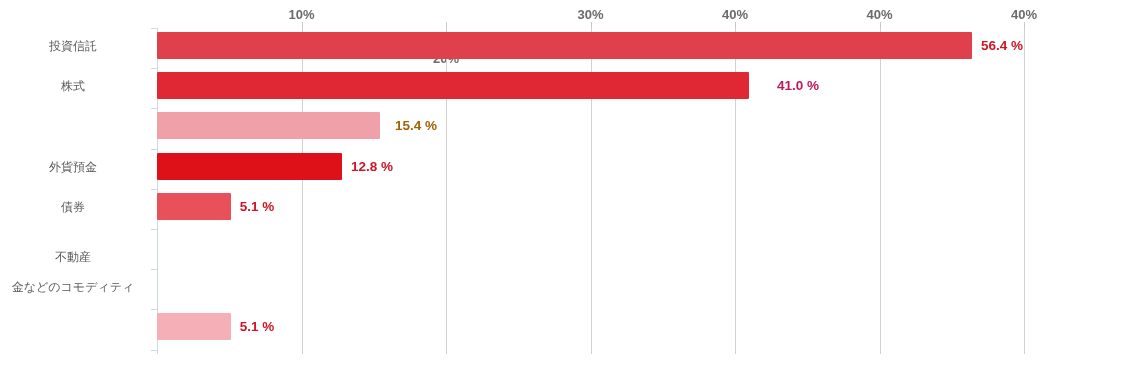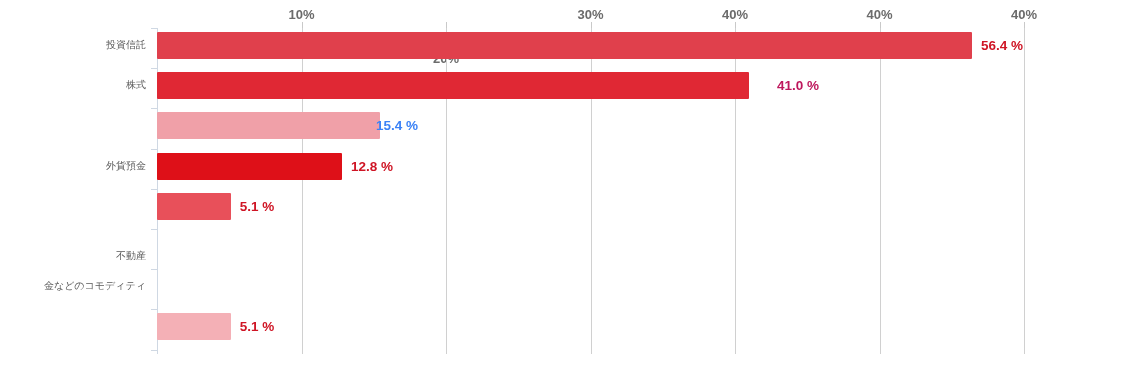--- a/index.html
+++ b/index.html
@@ -59,22 +59,22 @@
     left: 151px;
     width: 6px;
     height: 1px;
     background: #cfd8e3;
   }
   .cat-label-inner {
     position: absolute;
     left: 0;
     top: 0;
     width: 146px;
-    text-align: right;
-    font-size: 10px;
+    text-align: center;
+    font-size: 12px;
     color: #5a5a5a;
     white-space: nowrap;
   }
   .row {
     position: absolute;
     left: 0;
     width: 1124px;
     height: 27px;
   }
   .bar {
@@ -130,30 +130,31 @@
       </div>
       <div class="y-tick-stub" style="top: 28px; background: rgb(207, 216, 227);"></div>
       <div class="row" style="top: 72.2px;">
         <div class="cat-label-inner" style="top: 6px; color: rgb(90, 90, 90);">株式</div>
         <div class="bar" style="width: 592.45px; background: rgb(224, 40, 52);"></div>
         <div class="bar-value" style="left: 777px; color: #be185d;">41.0 %</div>
       </div>
       <div class="y-tick-stub" style="top: 68.2px; background: rgb(207, 216, 227);"></div>
       <div class="row" style="top: 112.4px;">
         <div class="bar" style="width: 222.53px; background: rgb(240, 160, 168);"></div>
-        <div class="bar-value" style="left: 376px; color: #3b82f6;">15.4 %</div>
+        <div class="bar-value" style="left: 395px; color: #a16207;">15.4 %</div>
       </div>
       <div class="y-tick-stub" style="top: 108.4px; background: rgb(207, 216, 227);"></div>
       <div class="row" style="top: 152.6px;">
         <div class="cat-label-inner" style="top: 6px; color: rgb(90, 90, 90);">外貨預金</div>
         <div class="bar" style="width: 184.96px; background: rgb(222, 16, 24);"></div>
         <div class="bar-value" style="left: 350.96px; color: rgb(207, 21, 37);">12.8 %</div>
       </div>
       <div class="y-tick-stub" style="top: 148.6px; background: rgb(207, 216, 227);"></div>
       <div class="row" style="top: 192.8px;">
+        <div class="cat-label-inner" style="top: 6px; color: rgb(90, 90, 90);">債券</div>
         <div class="bar" style="width: 73.695px; background: rgb(232, 80, 90);"></div>
         <div class="bar-value" style="left: 239.695px; color: rgb(207, 21, 37);">5.1 %</div>
       </div>
       <div class="y-tick-stub" style="top: 188.8px; background: rgb(207, 216, 227);"></div>
       <div class="row" style="top: 233px;">
         <div class="cat-label-inner" style="top: 16px; color: rgb(90, 90, 90);">不動産</div>
       </div>
       <div class="y-tick-stub" style="top: 229px; background: rgb(207, 216, 227);"></div>
       <div class="row" style="top: 273.2px;">
         <div class="cat-label-inner" style="top: 6px; color: rgb(90, 90, 90);">金などのコモディティ</div>

